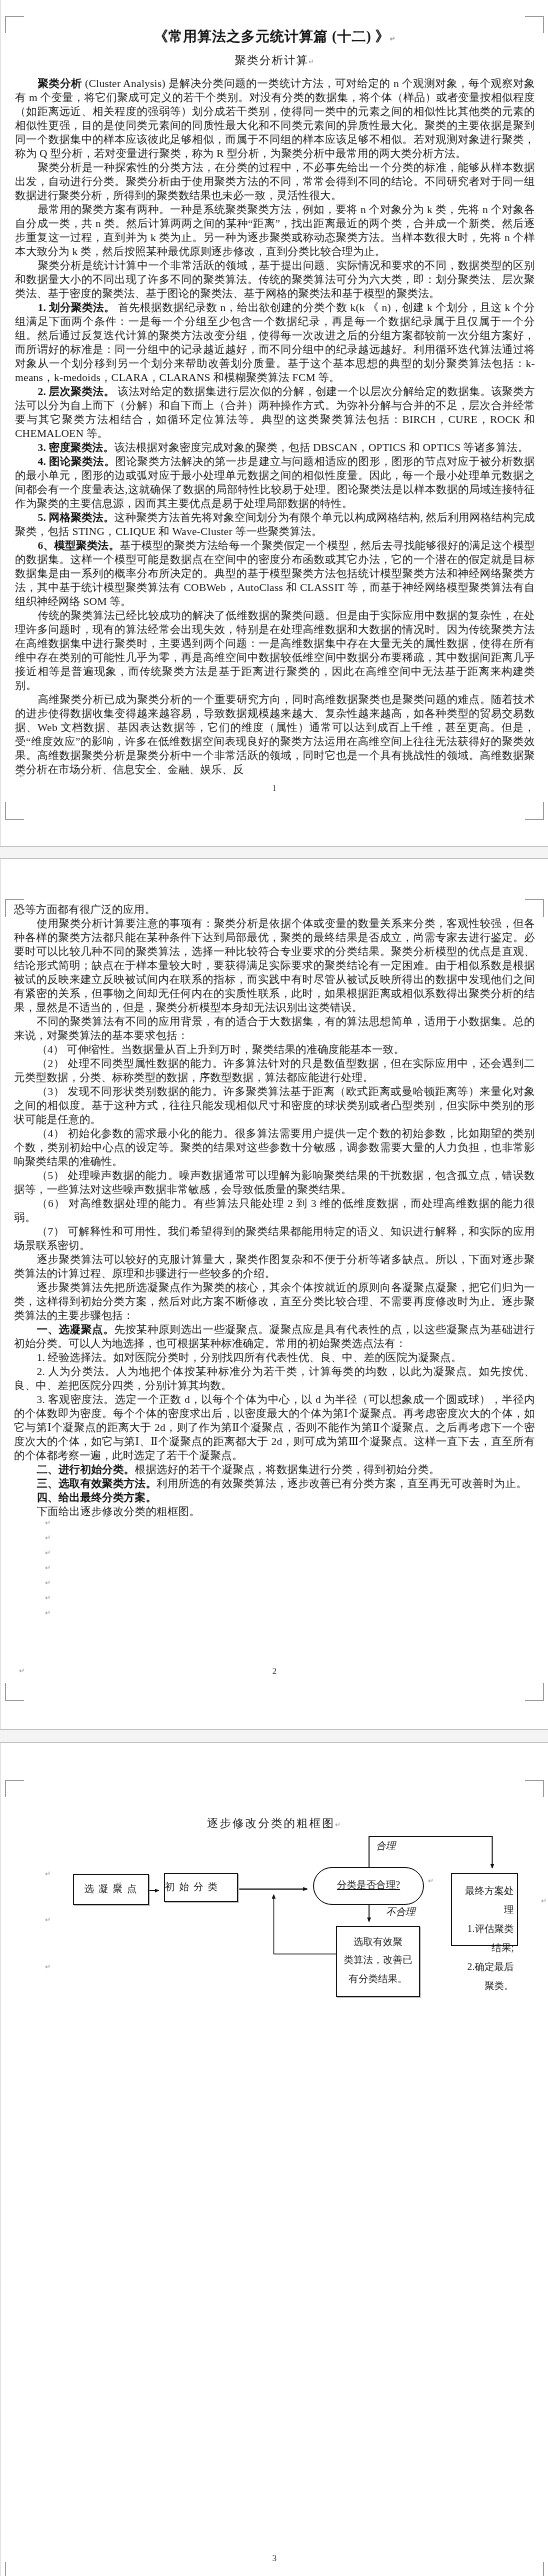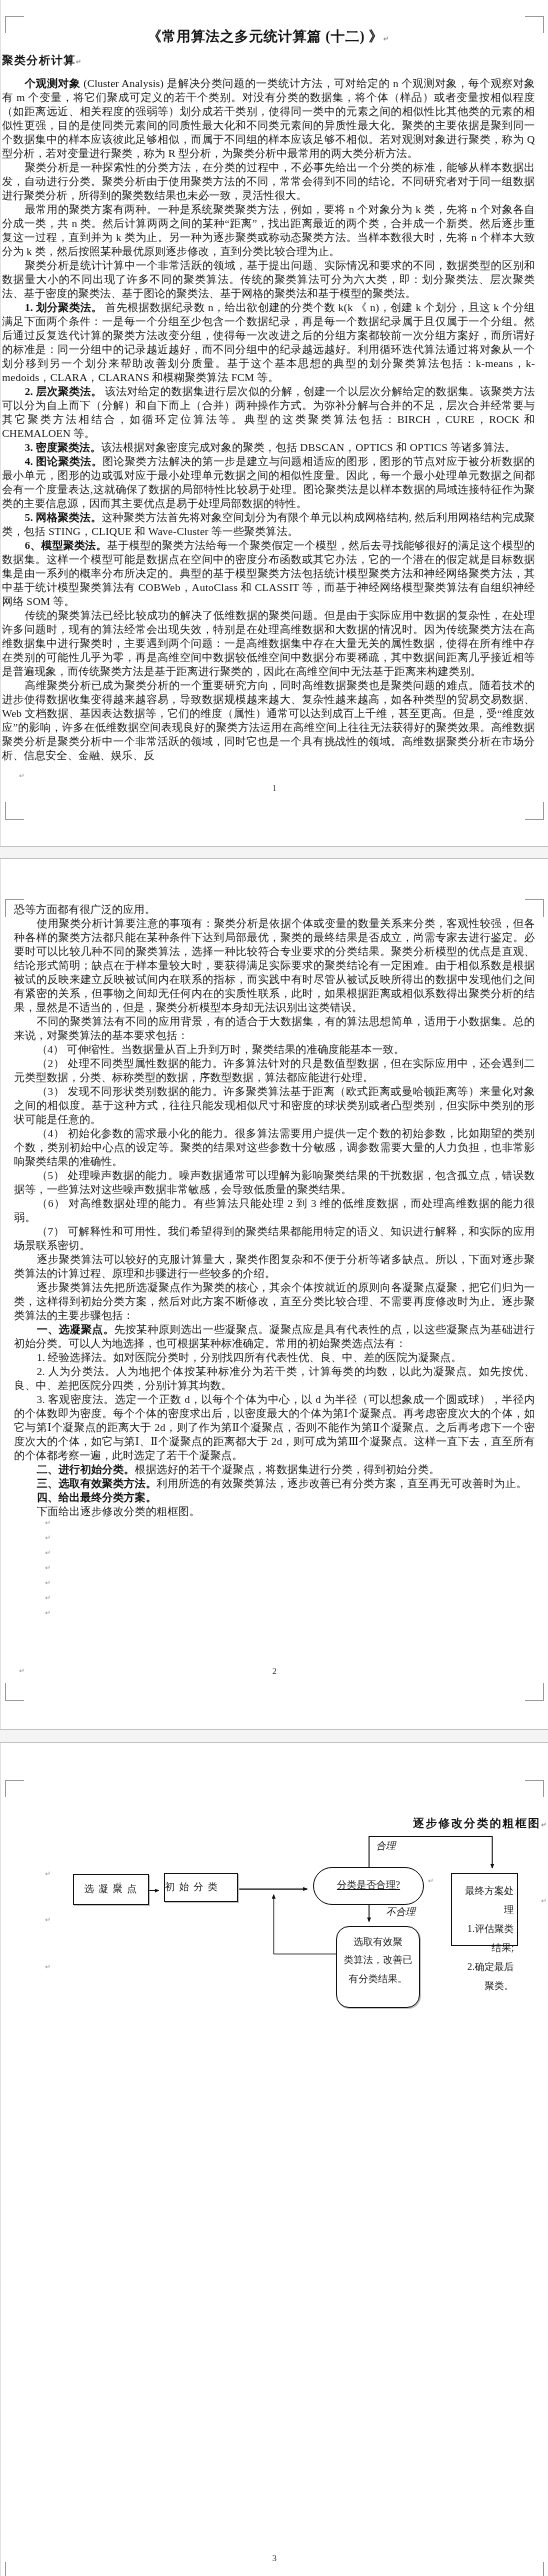--- a/index.html
+++ b/index.html
@@ -1,76 +1,76 @@
 <!DOCTYPE html>
 <html style="font-size:8.2px"><head>
 <meta charset="utf-8">
 <style>
   html,body{margin:0;padding:0;background:#ffffff;}
   body{width:549px;font-family:"Liberation Serif","DejaVu Serif",serif;color:#151515;}
   .doc{width:549px;}
   .page{position:relative;width:549px;box-sizing:border-box;overflow:hidden;background:#fff;
         border-left:0.5px solid #e3e3e3;border-right:0.5px solid #e3e3e3;}
-  .page1{height:846px;padding:28px 13px 0 1px;}
+  .page1{height:846px;padding:28px 13px 0 14px;}
   .page2{height:870px;padding:43px 13px 0 13px;}
   .page3{height:840px;}
   .page-gap{height:11.3px;background:#f4f4f4;border-top:0.5px solid #c2c2c2;border-bottom:0.5px solid #c2c2c2;}
   h1.doc-title{margin:0 0 7.2px 0;text-align:center;font-size:14px;font-weight:bold;letter-spacing:0.5px;}
-  h2.section-title{margin:0 0 8.2px 0;font-size:11.3px;font-weight:bold;letter-spacing:1px;}
+  h2.section-title{margin:0 0 8.2px 0;text-align:center;font-size:11.3px;font-weight:normal;letter-spacing:1px;}
   .para{margin:0;font-size:10.8px;line-height:14px;text-align:justify;text-indent:2.1em;letter-spacing:0.1px;}
   .para.noindent{text-indent:0;}
   .para b{font-weight:bold;}
   .page-number{position:absolute;left:0;width:100%;text-align:center;font-size:8.8px;color:#333;}
   .page1 .page-number{top:783px;}
   .page2 .page-number{top:807px;}
   .page3 .page-number{top:810px;}
   .pmark{font-family:"DejaVu Sans",sans-serif;color:#8a8a8a;font-size:6.7px;line-height:1;}
   .pmark-line{height:15px;margin-left:31px;}
   .abs{position:absolute;}
   
   .cmark{position:absolute;width:17.5px;height:16.5px;}
   .cm-tl{border-left:0.5px solid #9a9a9a;border-top:0.5px solid #9a9a9a;left:4.1px;}
   .cm-tr{border-right:0.5px solid #9a9a9a;border-top:0.5px solid #9a9a9a;right:4.1px;}
   .cm-bl{border-left:0.5px solid #9a9a9a;border-bottom:0.5px solid #9a9a9a;left:4.1px;}
   .cm-br{border-right:0.5px solid #9a9a9a;border-bottom:0.5px solid #9a9a9a;right:4.1px;}
   .p1.cm-tl,.p1.cm-tr{top:15.5px;} .p1.cm-bl,.p1.cm-br{top:802px;}
   .p2.cm-tl,.p2.cm-tr{top:40px;} .p2.cm-bl,.p2.cm-br{top:824px;}
   .p3.cm-tl,.p3.cm-tr{top:37px;} .p3.cm-bl,.p3.cm-br{top:819px;}
   
-  .flow-title{position:absolute;top:73px;left:0;width:100%;text-align:right;
-              font-size:11.3px;font-weight:bold;letter-spacing:1.5px;}
+  .flow-title{position:absolute;top:73px;left:0;width:100%;text-align:center;
+              font-size:11.3px;font-weight:normal;letter-spacing:1.5px;}
   .flow-svg{position:absolute;top:0;left:0;}
   .fnode{position:absolute;box-sizing:border-box;border:0.5px solid #111;background:#fff;
          font-size:9.8px;box-shadow:1px 1px 0 rgba(120,120,120,.45);}
   .fn-select{left:36px;top:131px;width:76px;height:31px;display:flex;align-items:center;justify-content:center;letter-spacing:1px;margin-left:36px;}
   .fn-initial{left:163px;top:130px;width:74px;height:29px;display:flex;align-items:center;justify-content:flex-start;letter-spacing:1px;}
   .fn-decision{left:312px;top:124px;width:111px;height:38px;border-radius:19.6px;box-shadow:none;
                display:flex;align-items:center;justify-content:center;text-decoration:underline;}
-  .fn-improve{left:335px;top:183px;width:84px;height:82px;text-align:center;padding-top:6.2px;line-height:18.5px;border-radius:13px;}
+  .fn-improve{left:335px;top:183px;width:84px;height:71px;text-align:center;padding-top:6.2px;line-height:18.5px;}
   .fn-final{left:450px;top:130px;width:67px;height:73px;padding:7.2px 3.1px 0 6.2px;line-height:19px;box-shadow:none;text-align:right;}
   .flabel{position:absolute;font-size:9.8px;font-style:italic;}
   .fl-yes{left:375px;top:97px;}
   .fl-no{left:385px;top:163px;}
 </style>
 </head>
 <body>
 
 <div class="doc">
 
   <section class="page page1">
     <span class="cmark cm-tl p1"></span>
     <span class="cmark cm-tr p1"></span>
     <span class="cmark cm-bl p1"></span>
     <span class="cmark cm-br p1"></span>
 
     <h1 class="doc-title"><span>《常用算法之多元统计算篇 (十二) 》</span><span class="pmark">↵</span></h1>
     <h2 class="section-title"><span>聚类分析计算</span><span class="pmark">↵</span></h2>
 
     <div id="page1-body">
-        <p class="para"><b>个观测对象</b><span> (Cluster Analysis) 是解决分类问题的一类统计方法，可对给定的 n 个观测对象，每个观察对象有 m 个变量，将它们聚成可定义的若干个类别。对没有分类的数据集，将个体（样品）或者变量按相似程度（如距离远近、相关程度的强弱等）划分成若干类别，使得同一类中的元素之间的相似性比其他类的元素的相似性更强，目的是使同类元素间的同质性最大化和不同类元素间的异质性最大化。聚类的主要依据是聚到同一个数据集中的样本应该彼此足够相似，而属于不同组的样本应该足够不相似。若对观测对象进行聚类，称为 Q 型分析，若对变量进行聚类，称为 R 型分析，为聚类分析中最常用的两大类分析方法。</span></p>
+        <p class="para"><b>聚类分析</b><span> (Cluster Analysis) 是解决分类问题的一类统计方法，可对给定的 n 个观测对象，每个观察对象有 m 个变量，将它们聚成可定义的若干个类别。对没有分类的数据集，将个体（样品）或者变量按相似程度（如距离远近、相关程度的强弱等）划分成若干类别，使得同一类中的元素之间的相似性比其他类的元素的相似性更强，目的是使同类元素间的同质性最大化和不同类元素间的异质性最大化。聚类的主要依据是聚到同一个数据集中的样本应该彼此足够相似，而属于不同组的样本应该足够不相似。若对观测对象进行聚类，称为 Q 型分析，若对变量进行聚类，称为 R 型分析，为聚类分析中最常用的两大类分析方法。</span></p>
         <p class="para"><span>聚类分析是一种探索性的分类方法，在分类的过程中，不必事先给出一个分类的标准，能够从样本数据出发，自动进行分类。聚类分析由于使用聚类方法的不同，常常会得到不同的结论。不同研究者对于同一组数据进行聚类分析，所得到的聚类数结果也未必一致，灵活性很大。</span></p>
         <p class="para"><span>最常用的聚类方案有两种。一种是系统聚类聚类方法，例如，要将 n 个对象分为 k 类，先将 n 个对象各自分成一类，共 n 类。然后计算两两之间的某种“距离”，找出距离最近的两个类，合并成一个新类。然后逐步重复这一过程，直到并为 k 类为止。另一种为逐步聚类或称动态聚类方法。当样本数很大时，先将 n 个样本大致分为 k 类，然后按照某种最优原则逐步修改，直到分类比较合理为止。</span></p>
         <p class="para"><span>聚类分析是统计计算中一个非常活跃的领域，基于提出问题、实际情况和要求的不同，数据类型的区别和数据量大小的不同出现了许多不同的聚类算法。传统的聚类算法可分为六大类，即：划分聚类法、层次聚类法、基于密度的聚类法、基于图论的聚类法、基于网格的聚类法和基于模型的聚类法。</span></p>
         <p class="para"><b>1. 划分聚类法。</b><span> 首先根据数据纪录数 n，给出欲创建的分类个数 k(k 《 n)，创建 k 个划分，且这 k 个分组满足下面两个条件：一是每一个分组至少包含一个数据纪录，再是每一个数据纪录属于且仅属于一个分组。然后通过反复迭代计算的聚类方法改变分组，使得每一次改进之后的分组方案都较前一次分组方案好，而所谓好的标准是：同一分组中的记录越近越好，而不同分组中的纪录越远越好。利用循环迭代算法通过将对象从一个划分移到另一个划分来帮助改善划分质量。基于这个基本思想的典型的划分聚类算法包括：k-means，k-medoids，CLARA，CLARANS 和模糊聚类算法 FCM 等。</span></p>
         <p class="para"><b>2. 层次聚类法。</b><span> 该法对给定的数据集进行层次似的分解，创建一个以层次分解给定的数据集。该聚类方法可以分为自上而下（分解）和自下而上（合并）两种操作方式。为弥补分解与合并的不足，层次合并经常要与其它聚类方法相结合，如循环定位算法等。典型的这类聚类算法包括：BIRCH，CURE，ROCK 和 CHEMALOEN 等。</span></p>
         <p class="para"><b>3. 密度聚类法。</b><span>该法根据对象密度完成对象的聚类，包括 DBSCAN，OPTICS 和 OPTICS 等诸多算法。</span></p>
         <p class="para"><b>4. 图论聚类法。</b><span>图论聚类方法解决的第一步是建立与问题相适应的图形，图形的节点对应于被分析数据的最小单元，图形的边或弧对应于最小处理单元数据之间的相似性度量。因此，每一个最小处理单元数据之间都会有一个度量表达,这就确保了数据的局部特性比较易于处理。图论聚类法是以样本数据的局域连接特征作为聚类的主要信息源，因而其主要优点是易于处理局部数据的特性。</span></p>
         <p class="para"><b>5. 网格聚类法。</b><span>这种聚类方法首先将对象空间划分为有限个单元以构成网格结构, 然后利用网格结构完成聚类，包括 STING，CLIQUE 和 Wave-Cluster 等一些聚类算法。</span></p>
         <p class="para"><b>6、模型聚类法。</b><span>基于模型的聚类方法给每一个聚类假定一个模型，然后去寻找能够很好的满足这个模型的数据集。这样一个模型可能是数据点在空间中的密度分布函数或其它办法，它的一个潜在的假定就是目标数据集是由一系列的概率分布所决定的。典型的基于模型聚类方法包括统计模型聚类方法和神经网络聚类方法，其中基于统计模型聚类算法有 COBWeb，AutoClass 和 CLASSIT 等，而基于神经网络模型聚类算法有自组织神经网络 SOM 等。</span></p>
         <p class="para"><span>传统的聚类算法已经比较成功的解决了低维数据的聚类问题。但是由于实际应用中数据的复杂性，在处理许多问题时，现有的算法经常会出现失效，特别是在处理高维数据和大数据的情况时。因为传统聚类方法在高维数据集中进行聚类时，主要遇到两个问题：一是高维数据集中存在大量无关的属性数据，使得在所有维中存在类别的可能性几乎为零，再是高维空间中数据较低维空间中数据分布要稀疏，其中数据间距离几乎接近相等是普遍现象，而传统聚类方法是基于距离进行聚类的，因此在高维空间中无法基于距离来构建类别。</span></p>

